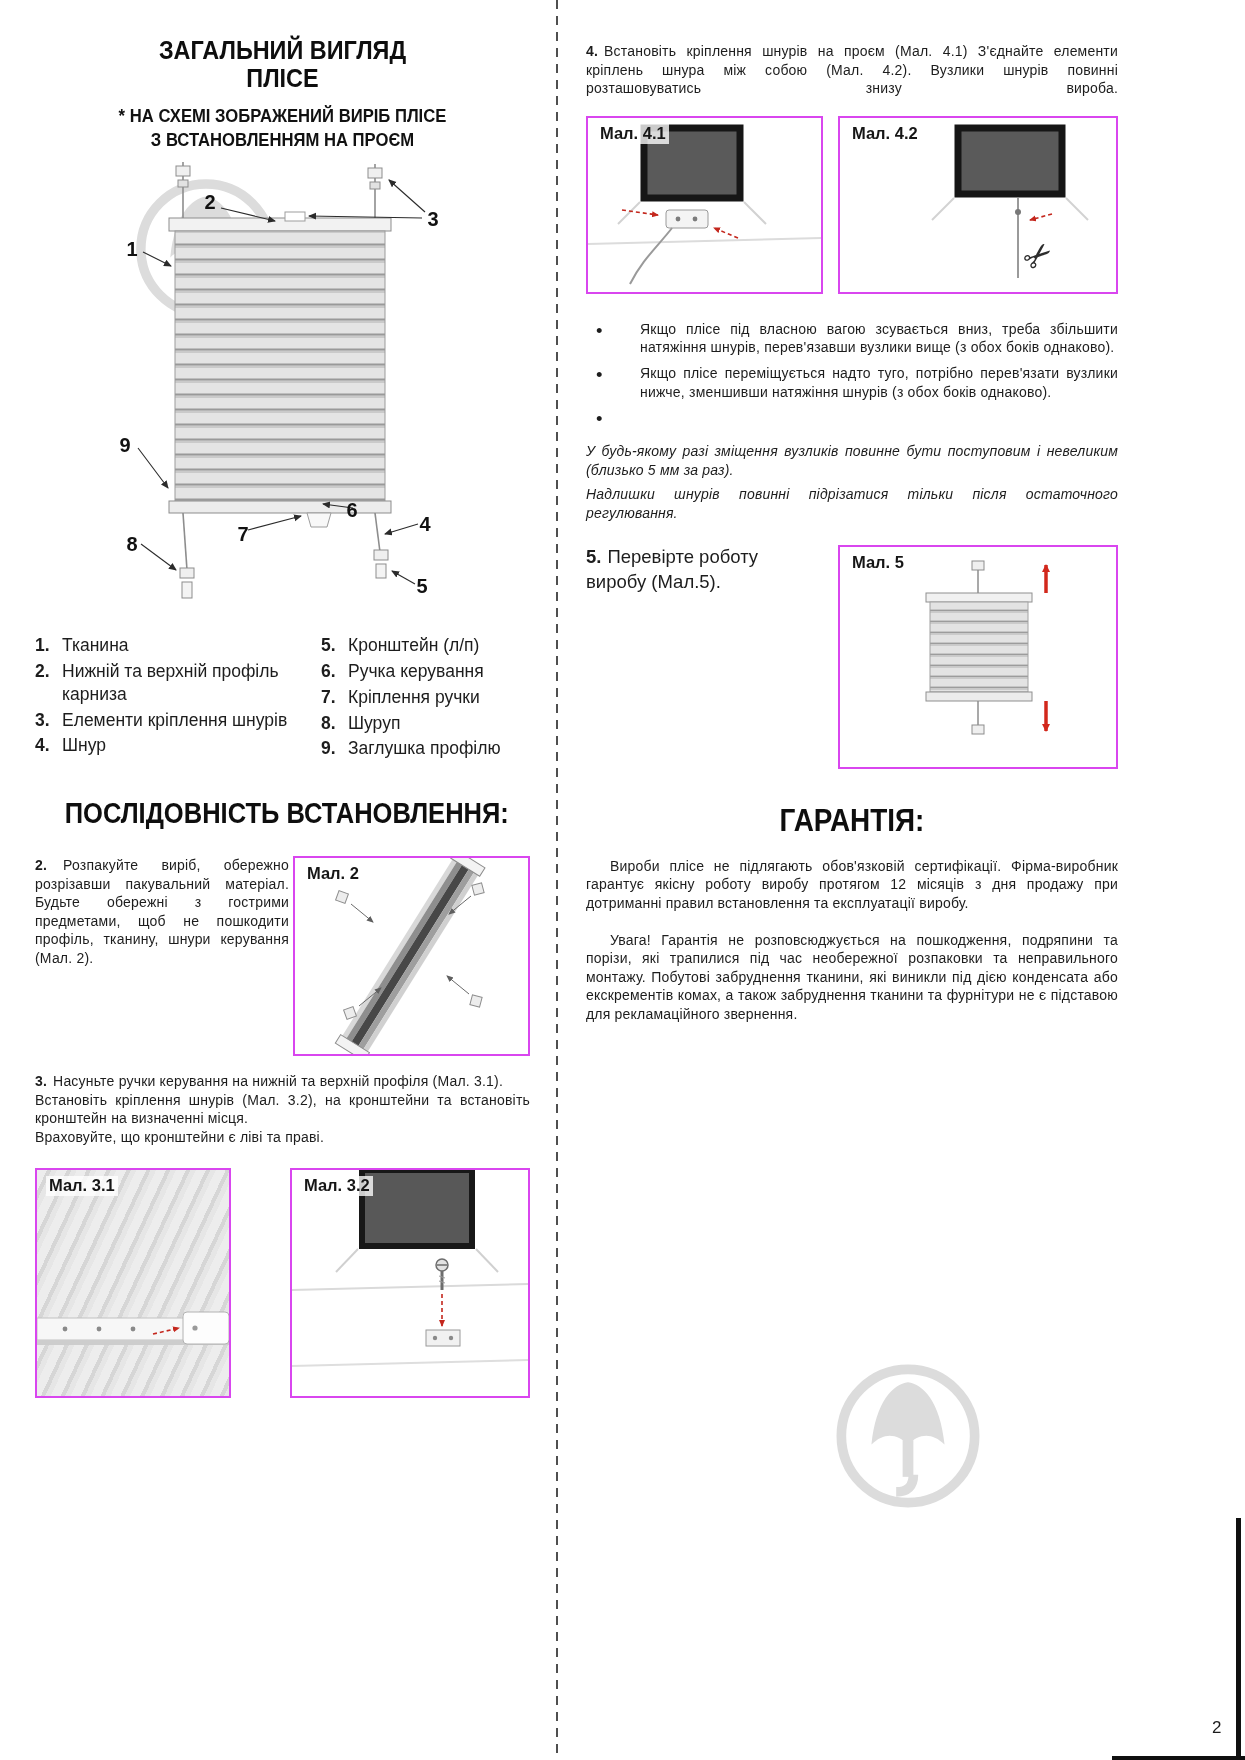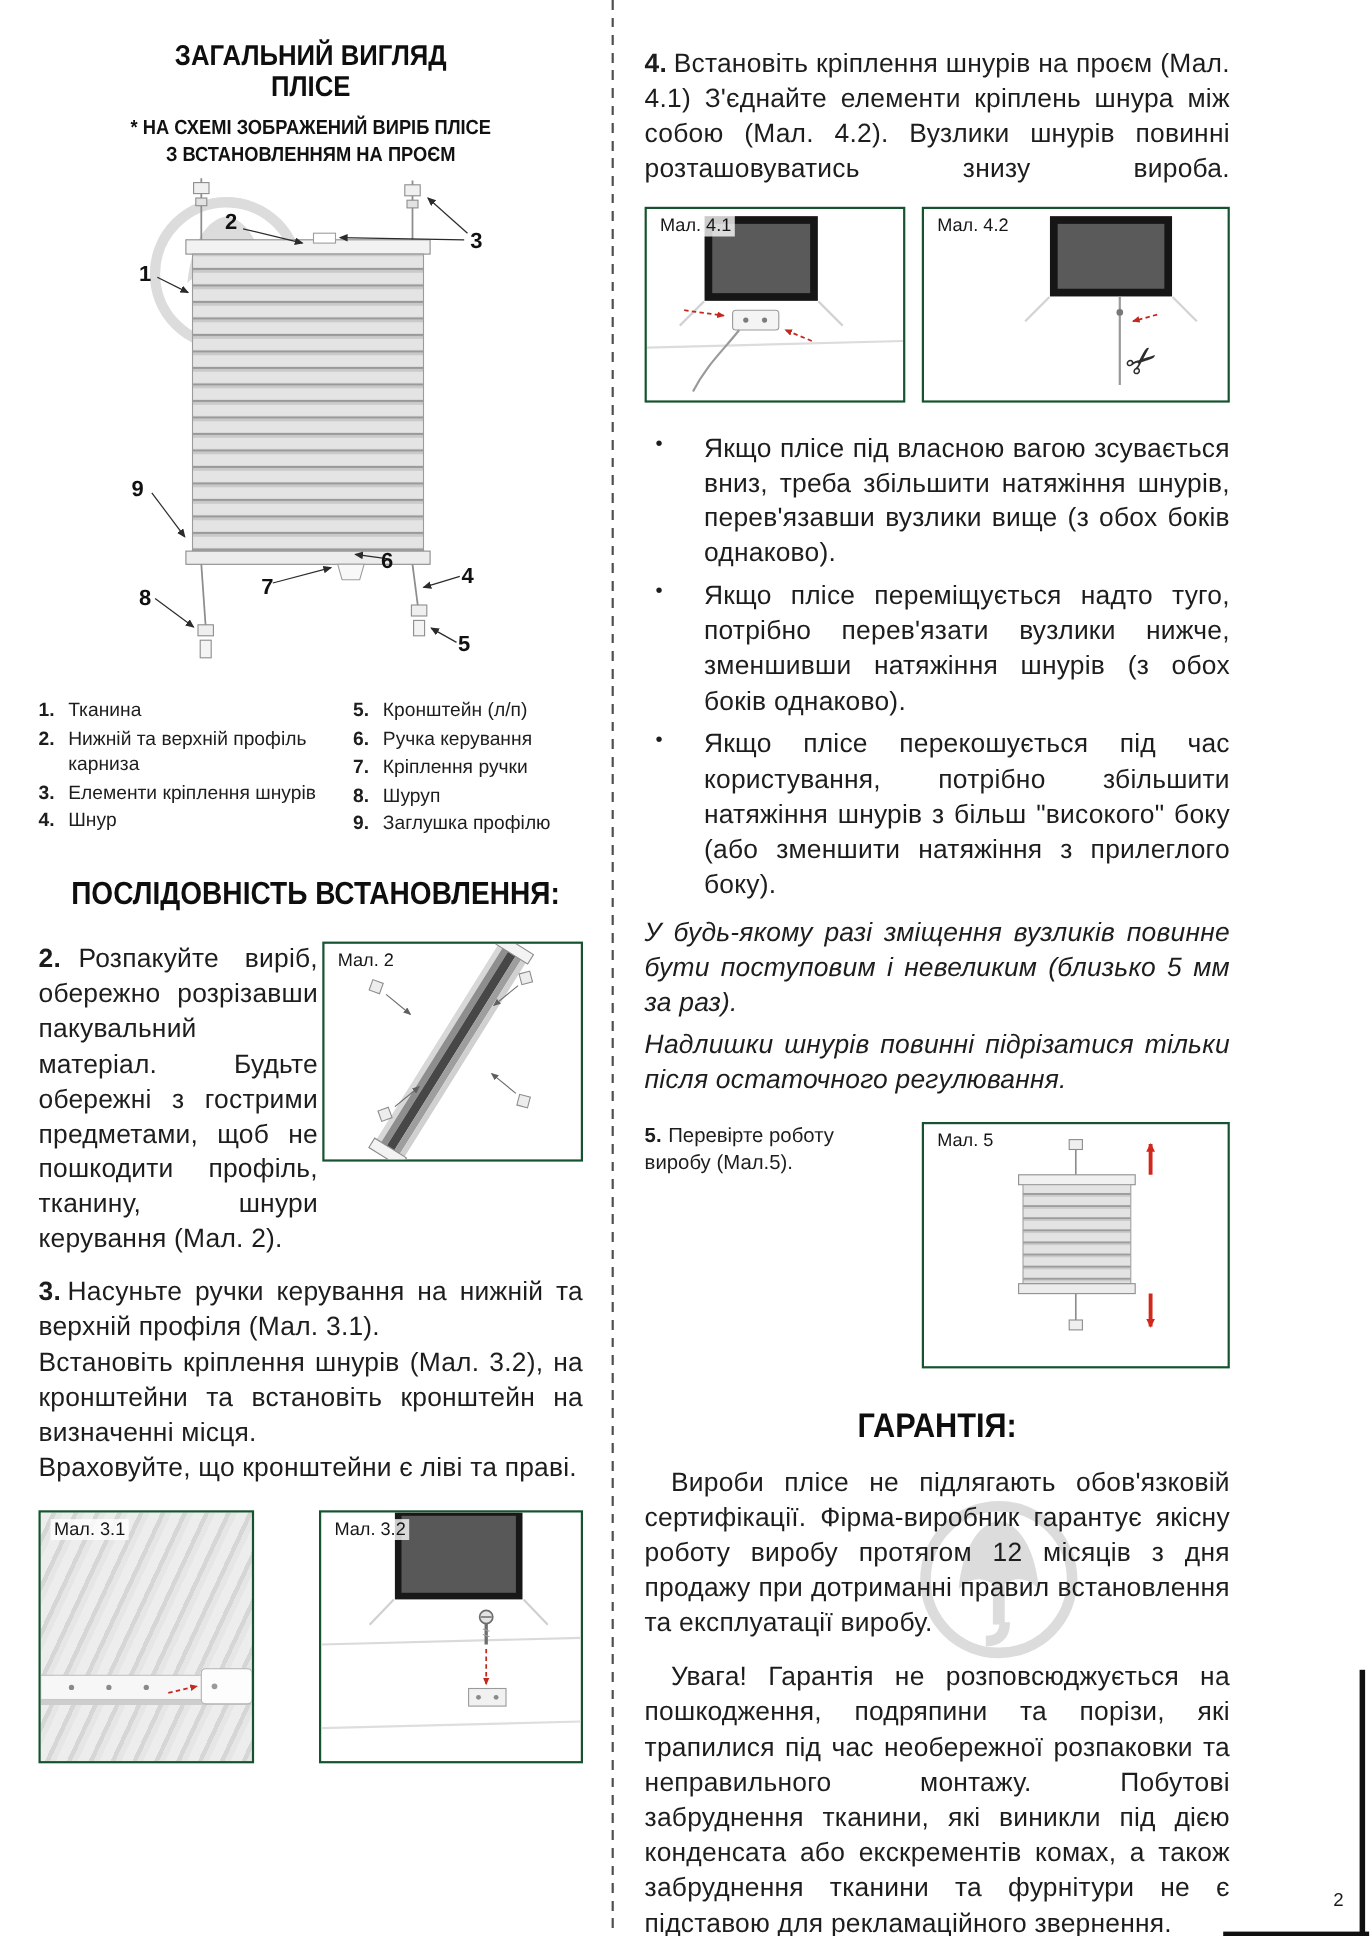--- a/index.html
+++ b/index.html
@@ -31,33 +31,33 @@
   .diagram svg { position:absolute; left:0; top:0; }
   .callout { position:absolute; width:22px; text-align:center; font-size:20px; font-weight:600; color:#111; }
 
   .legend { display:flex; margin-top:14px; font-size:17.5px; line-height:1.3; }
   .legend-col.c1 { width:278px; }
   .legend-col.c2 { flex:1; padding-left:8px; }
   .legend-item { display:flex; margin-bottom:3px; }
   .legend-item .ln { font-weight:700; flex:0 0 27px; }
   .legend-item .lt { flex:1; }
 
-  .body-text { font-size:24px; line-height:1.33; text-align:justify; letter-spacing:.2px; }
+  .body-text { font-size:14px; line-height:1.33; text-align:justify; letter-spacing:.2px; }
   .num { font-weight:700; margin-right:6px; }
   .num.wide { margin-right:16px; }
   .force-last { text-align-last:justify; }
 
   .step2-row { display:flex; margin-top:26px; justify-content:space-between; }
   .step2-text { width:254px; }
   .step3-block { margin-top:16px; }
   .figrow { display:flex; justify-content:space-between; }
   .figrow.r31 { margin-top:22px; }
   .figrow.r4 { margin-top:18px; }
 
-  .fig-box { position:relative; border:2px solid #14532d; background:#fff; overflow:hidden; }
+  .fig-box { position:relative; border:2px solid #d946ef; background:#fff; overflow:hidden;font-weight:bold; }
   .fig-box svg { position:absolute; left:0; top:0; }
   .fig-label { position:absolute; top:6px; left:9px; font-size:16.5px; line-height:1.2; color:#161616;
                background:rgba(255,255,255,.78); padding:0 3px; z-index:3; }
   .f2  { width:237px; height:200px;padding-left:20px; }
   .f31 { width:196px; height:230px;
          background:repeating-linear-gradient(115deg,#ededed 0 9px,#d6d6d6 9px 13px,#e6e6e6 13px 18px); }
   .f32 { width:240px; height:230px; }
   .f41 { width:237px; height:178px; }
   .f42 { width:280px; height:178px; }
   .f5  { width:280px; height:224px; }
@@ -358,21 +358,20 @@
       <div class="bullet">
         <span class="bdot">•</span>
         <span class="btext body-text">Якщо плісе під власною вагою зсувається вниз, треба збільшити натяжіння шнурів, перев'язавши вузлики вище (з обох боків однаково).</span>
       </div>
       <div class="bullet">
         <span class="bdot">•</span>
         <span class="btext body-text">Якщо плісе переміщується надто туго, потрібно перев'язати вузлики нижче, зменшивши натяжіння шнурів (з обох боків однаково).</span>
       </div>
       <div class="bullet">
         <span class="bdot">•</span>
-        <span class="btext body-text">Якщо плісе перекошується під час користування, потрібно збільшити натяжіння шнурів з більш "високого" боку (або зменшити натяжіння з прилеглого боку).</span>
       </div>
     </div>
 
     <p class="body-text note">У будь-якому разі зміщення вузликів повинне бути поступовим і невеликим (близько 5 мм за раз).</p>
     <p class="body-text note">Надлишки шнурів повинні підрізатися тільки після остаточного регулювання.</p>
 
     <div class="step5-row">
       <p class="step5-text">
         <span class="num">5.</span><span>Перевірте роботу виробу (Мал.5).</span>
       </p>

